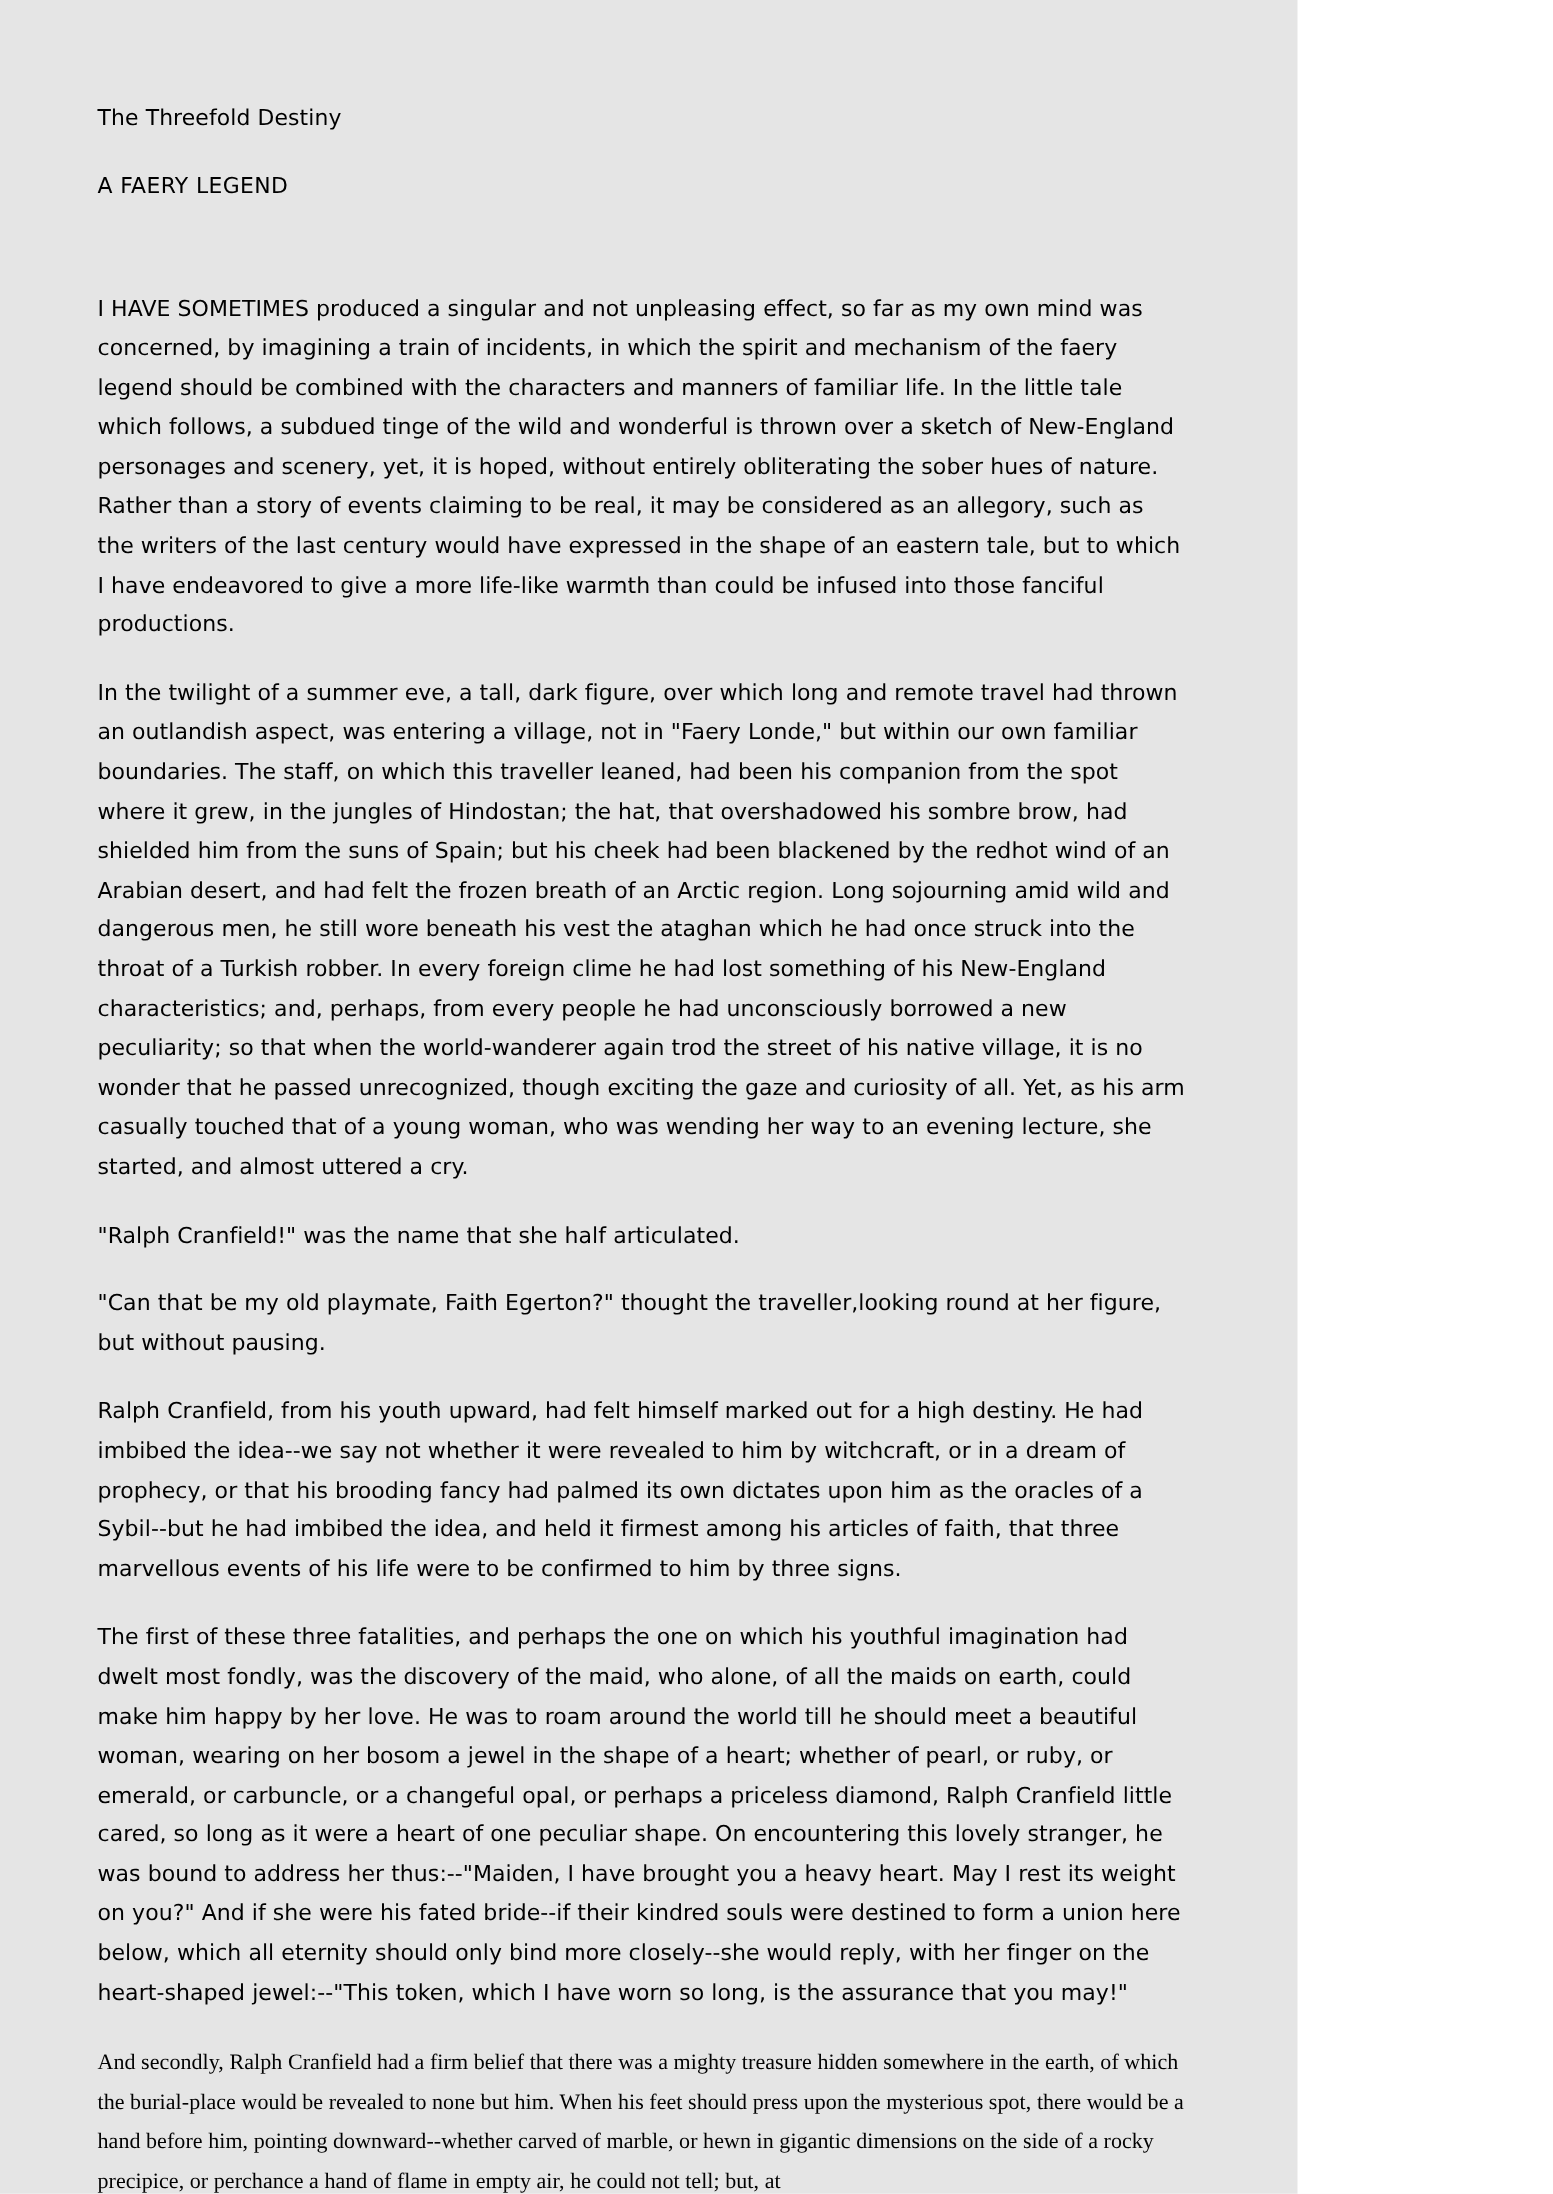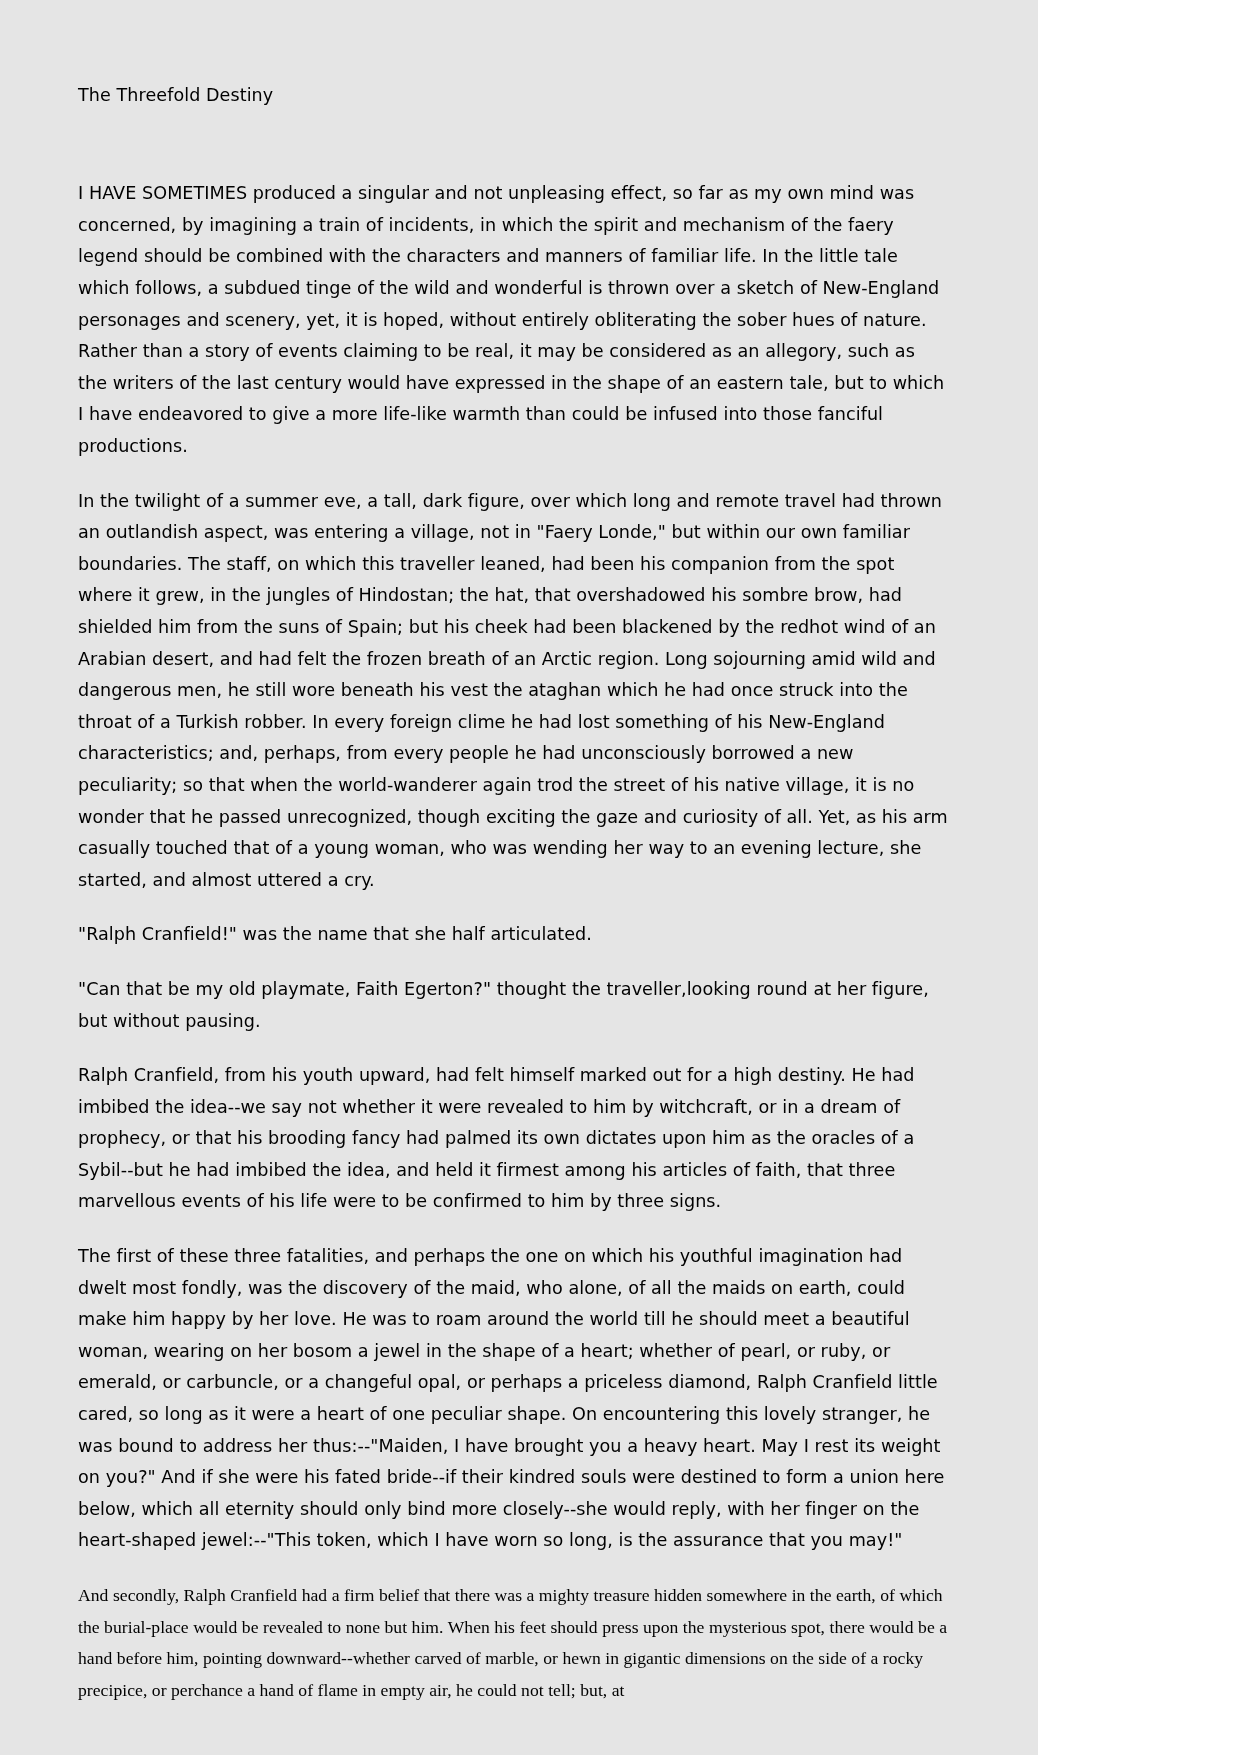--- a/index.html
+++ b/index.html
@@ -52,20 +52,21 @@
     font-family: Liberation Serif, serif;
   }
 </style>
 </head>
 <body>
 
 <div class="page">
 
   <div class="doc-title">The Threefold Destiny</div>
 
+  <div class="doc-subtitle">A FAERY LEGEND</div>
 
   <div class="body-block">
     <p class="para">I HAVE SOMETIMES produced a singular and not unpleasing effect, so far as my own mind was concerned, by imagining a train of incidents, in which the spirit and mechanism of the faery legend should be combined with the characters and manners of familiar life. In the little tale which follows, a subdued tinge of the wild and wonderful is thrown over a sketch of New-England personages and scenery, yet, it is hoped, without entirely obliterating the sober hues of nature. Rather than a story of events claiming to be real, it may be considered as an allegory, such as the writers of the last century would have expressed in the shape of an eastern tale, but to which I have endeavored to give a more life-like warmth than could be infused into those fanciful productions.</p>
     <p class="para">In the twilight of a summer eve, a tall, dark figure, over which long and remote travel had thrown an outlandish aspect, was entering a village, not in "Faery Londe," but within our own familiar boundaries. The staff, on which this traveller leaned, had been his companion from the spot where it grew, in the jungles of Hindostan; the hat, that overshadowed his sombre brow, had shielded him from the suns of Spain; but his cheek had been blackened by the redhot wind of an Arabian desert, and had felt the frozen breath of an Arctic region. Long sojourning amid wild and dangerous men, he still wore beneath his vest the ataghan which he had once struck into the throat of a Turkish robber. In every foreign clime he had lost something of his New-England characteristics; and, perhaps, from every people he had unconsciously borrowed a new peculiarity; so that when the world-wanderer again trod the street of his native village, it is no wonder that he passed unrecognized, though exciting the gaze and curiosity of all. Yet, as his arm casually touched that of a young woman, who was wending her way to an evening lecture, she started, and almost uttered a cry.</p>
     <p class="para">"Ralph Cranfield!" was the name that she half articulated.</p>
     <p class="para">"Can that be my old playmate, Faith Egerton?" thought the traveller,looking round at her figure, but without pausing.</p>
     <p class="para">Ralph Cranfield, from his youth upward, had felt himself marked out for a high destiny. He had imbibed the idea--we say not whether it were revealed to him by witchcraft, or in a dream of prophecy, or that his brooding fancy had palmed its own dictates upon him as the oracles of a Sybil--but he had imbibed the idea, and held it firmest among his articles of faith, that three marvellous events of his life were to be confirmed to him by three signs.</p>
     <p class="para">The first of these three fatalities, and perhaps the one on which his youthful imagination had dwelt most fondly, was the discovery of the maid, who alone, of all the maids on earth, could make him happy by her love. He was to roam around the world till he should meet a beautiful woman, wearing on her bosom a jewel in the shape of a heart; whether of pearl, or ruby, or emerald, or carbuncle, or a changeful opal, or perhaps a priceless diamond, Ralph Cranfield little cared, so long as it were a heart of one peculiar shape. On encountering this lovely stranger, he was bound to address her thus:--"Maiden, I have brought you a heavy heart. May I rest its weight on you?" And if she were his fated bride--if their kindred souls were destined to form a union here below, which all eternity should only bind more closely--she would reply, with her finger on the heart-shaped jewel:--"This token, which I have worn so long, is the assurance that you may!"</p>
     <p class="para">And secondly, Ralph Cranfield had a firm belief that there was a mighty treasure hidden somewhere in the earth, of which the burial-place would be revealed to none but him. When his feet should press upon the mysterious spot, there would be a hand before him, pointing downward--whether carved of marble, or hewn in gigantic dimensions on the side of a rocky precipice, or perchance a hand of flame in empty air, he could not tell; but, at</p>
   </div>

